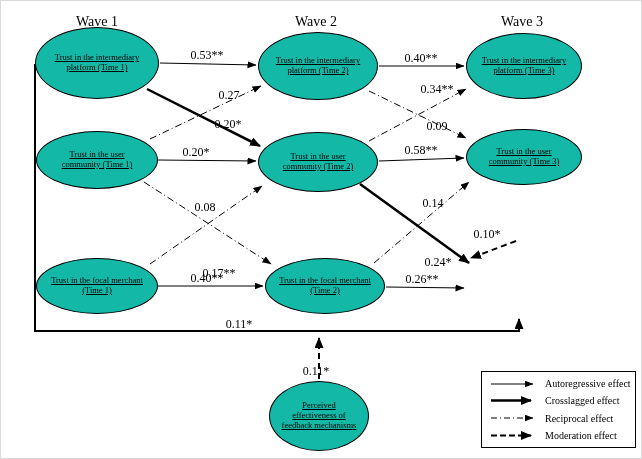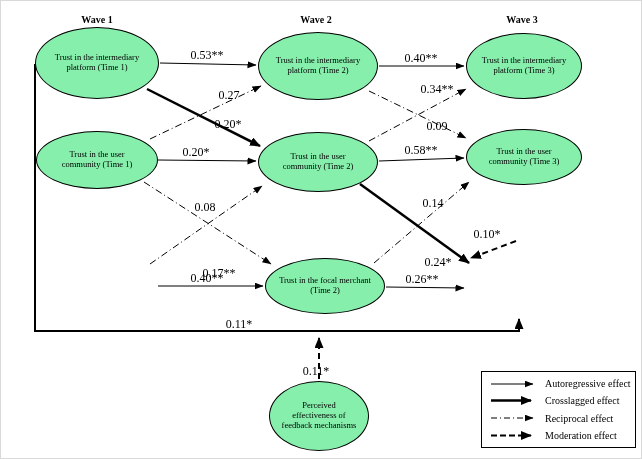--- a/index.html
+++ b/index.html
@@ -4,26 +4,27 @@
 <style>
   html,body{margin:0;padding:0;background:#fff;}
   .canvas{
     position:relative;width:642px;height:459px;background:#ffffff;
     font-family:"Liberation Serif","DejaVu Serif",serif;color:#000;
     outline:1px solid #d9d9d9;outline-offset:-1px;overflow:hidden;
   }
   svg.edges{position:absolute;left:0;top:0;}
   .node{
     position:absolute;border:1px solid #000;border-radius:50%;
-    background:#86efac;display:flex;align-items:center;justify-content:center;
+    background:#14b8a6;display:flex;align-items:center;justify-content:center;
     text-align:center;font-size:8.5px;line-height:1.15;box-sizing:border-box;
     padding:2px 12px;
+    text-decoration:underline;
   }
   .wave{
-    position:absolute;font-weight:bold;font-size:10px;
+    position:absolute;font-weight:normal;font-size:14px;
     transform:translateX(-50%);white-space:nowrap;
   }
   .coef{
     position:absolute;font-size:12px;transform:translate(-50%,-50%);
     white-space:nowrap;
   }
   .legend{
     position:absolute;left:481px;top:371px;width:155px;height:77px;
     border:1px solid #000;box-sizing:border-box;display:flex;
     flex-direction:column;justify-content:space-around;padding:3px 7px;
@@ -75,20 +76,21 @@
   <div class="wave" style="left:522px;top:14px;">Wave 3</div>
 
   <div class="node" style="left:35px;top:27px;width:124px;height:72px;">Trust in the intermediary platform (Time 1)</div>
   <div class="node" style="left:258px;top:32px;width:120px;height:68px;">Trust in the intermediary platform (Time 2)</div>
   <div class="node" style="left:466px;top:33px;width:116px;height:66px;">Trust in the intermediary platform (Time 3)</div>
 
   <div class="node" style="left:36px;top:131px;width:122px;height:58px;">Trust in the user community (Time 1)</div>
   <div class="node" style="left:258px;top:132px;width:120px;height:60px;">Trust in the user community (Time 2)</div>
   <div class="node" style="left:466px;top:129px;width:116px;height:56px;">Trust in the user community (Time 3)</div>
 
+  <div class="node" style="left:36px;top:258px;width:122px;height:56px;">Trust in the focal merchant (Time 1)</div>
   <div class="node" style="left:265px;top:258px;width:120px;height:56px;">Trust in the focal merchant (Time 2)</div>
 
   <div class="node" style="left:269px;top:381px;width:100px;height:70px;padding:2px 10px;">Perceived effectiveness of feedback mechanisms</div>
 
   <span class="coef" style="left:207px;top:55px;">0.53**</span>
   <span class="coef" style="left:421px;top:58px;">0.40**</span>
   <span class="coef" style="left:196px;top:152px;">0.20*</span>
   <span class="coef" style="left:421px;top:150px;">0.58**</span>
   <span class="coef" style="left:207px;top:278px;">0.40**</span>
   <span class="coef" style="left:422px;top:279px;">0.26**</span>

